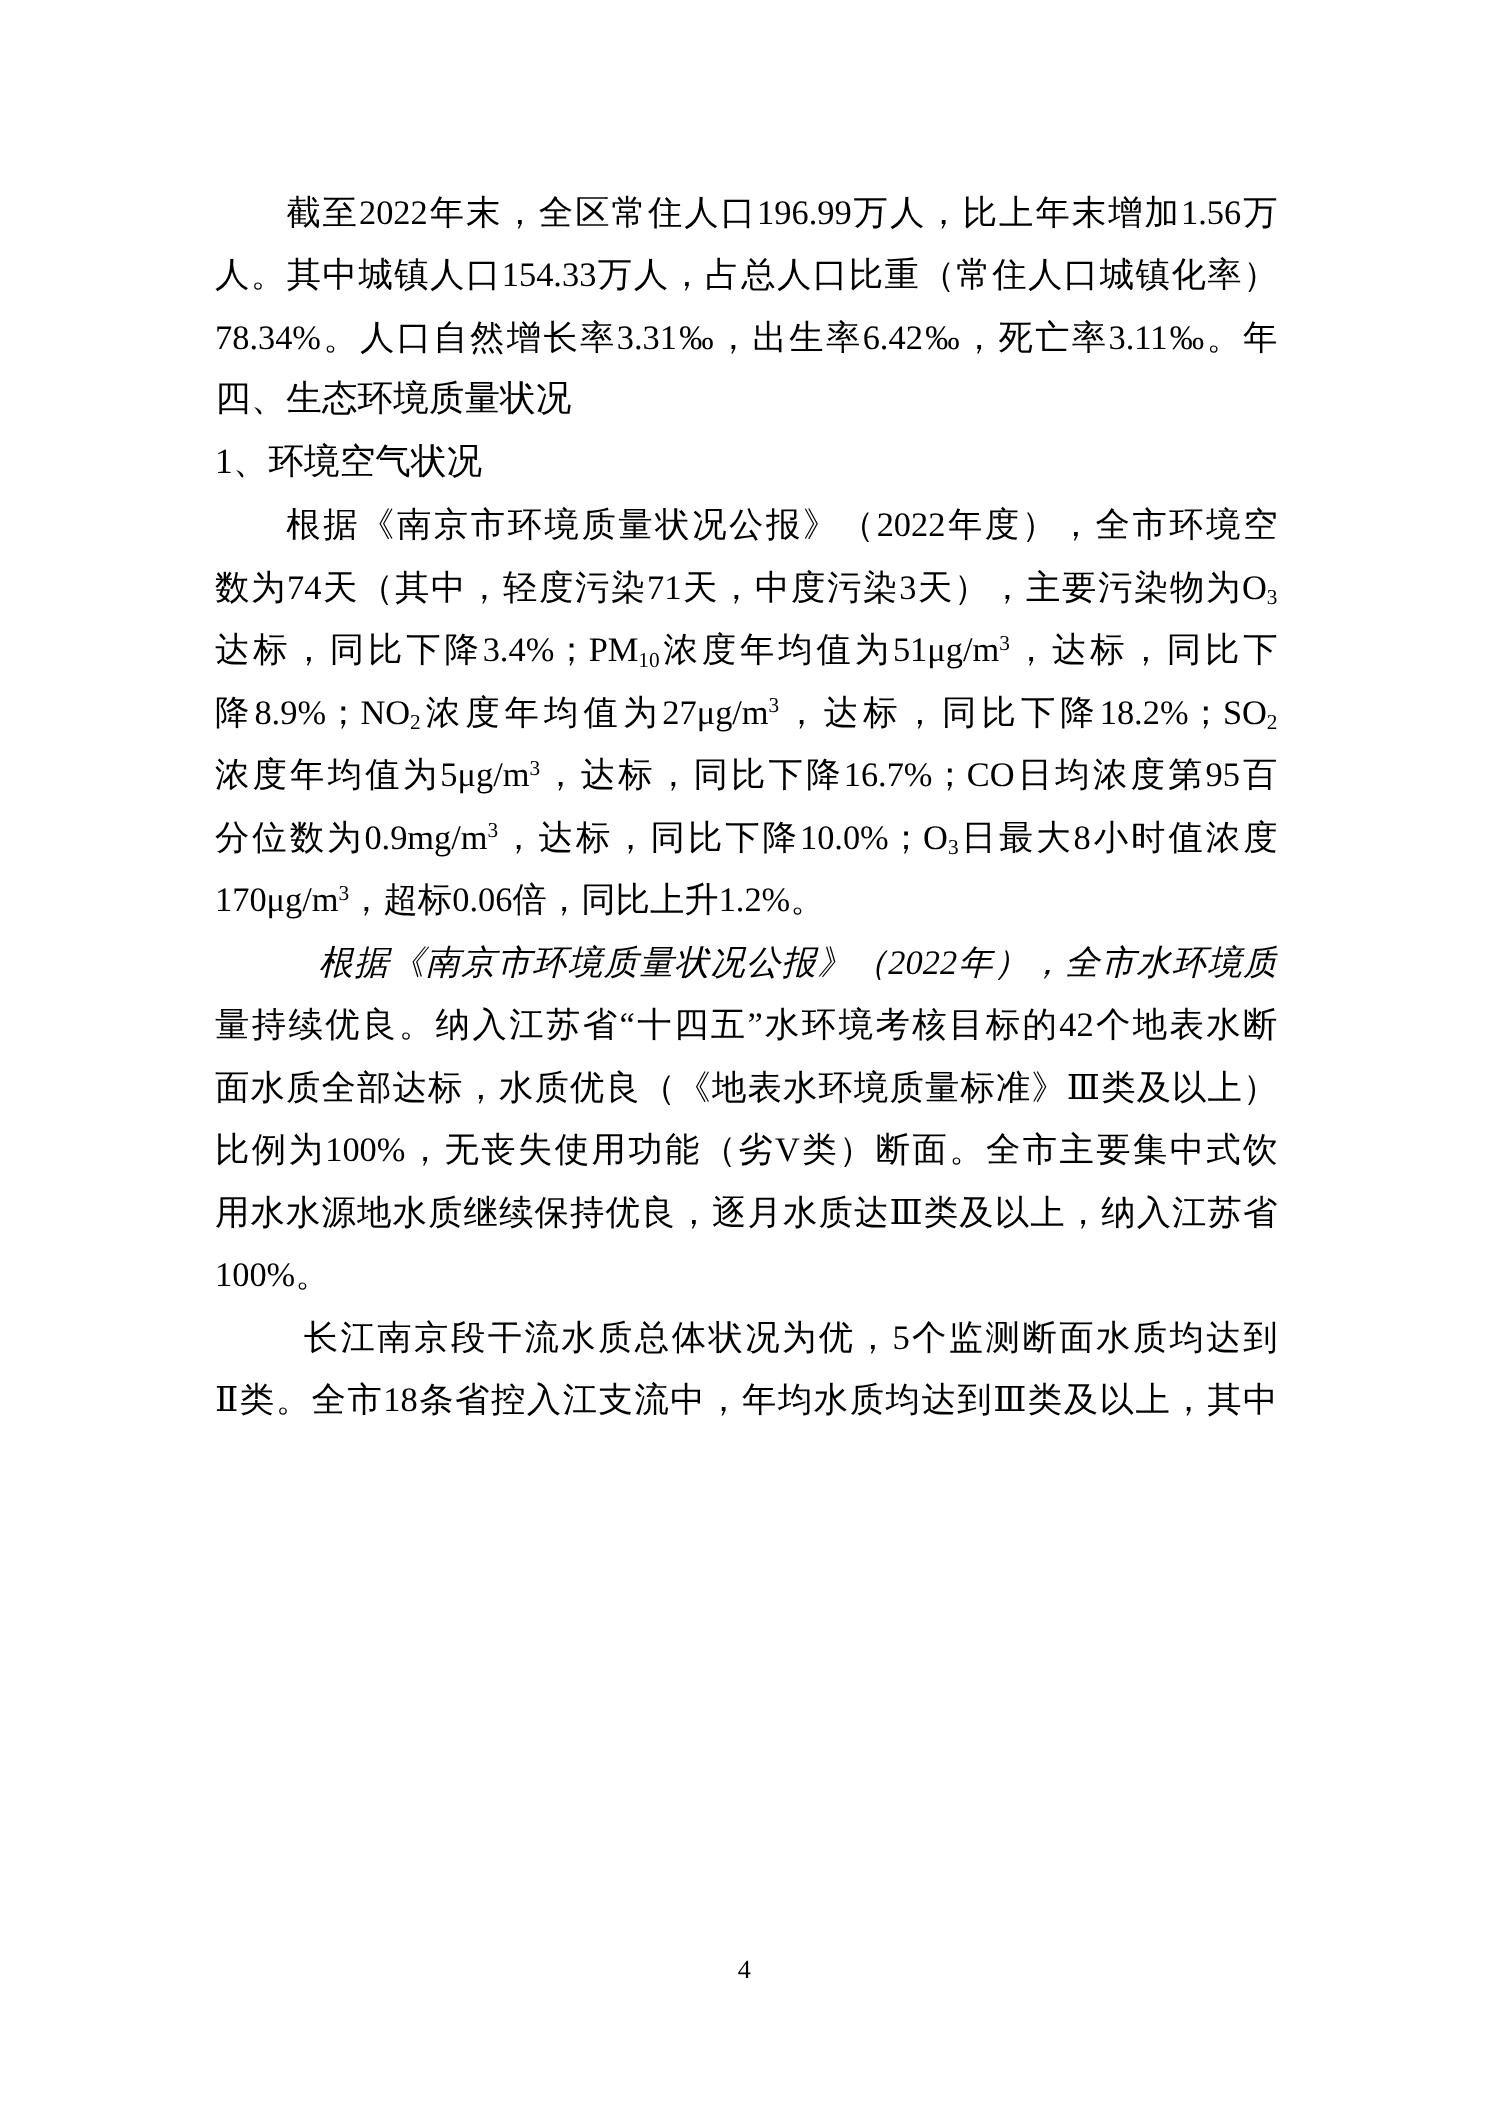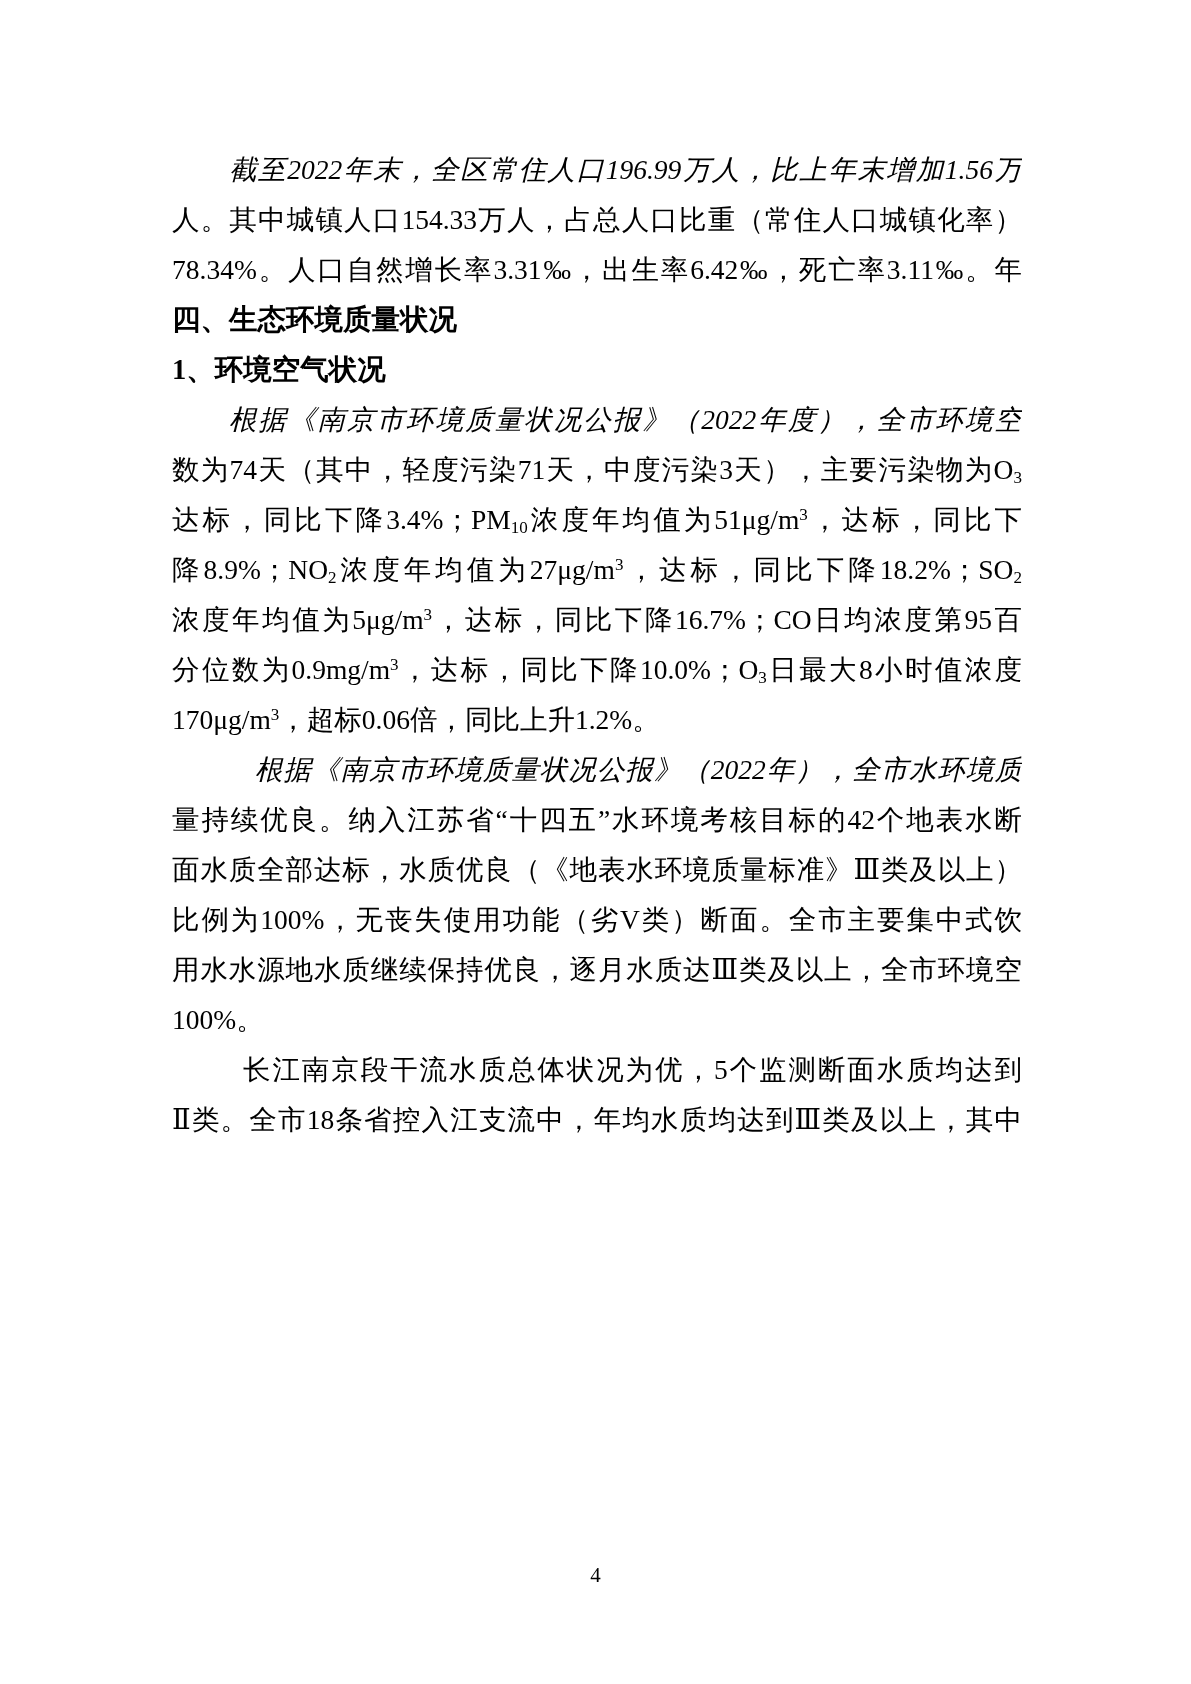--- a/index.html
+++ b/index.html
@@ -15,25 +15,25 @@
   }
   .line{
     height:50px;line-height:50px;
     font-size:27.5px;
     text-align:justify;
     text-align-last:justify;
     overflow:hidden;
   }
   .line.last{text-align-last:left;}
   .line.h1,.line.h2{
-    font-weight:bold;
+    font-weight:normal;
     font-size:28.5px;
     text-align-last:left;
   }
-  .ind1{text-indent:57px;font-style:italic;}
+  .ind1{text-indent:57px;}
   .ind2{text-indent:83px;font-style:italic;}
   .ind3{text-indent:71px;}
   sub,sup{font-size:0.62em;line-height:0;}
   sub{vertical-align:-0.25em;}
   sup{vertical-align:0.55em;}
   .page-number{
     position:absolute;left:0;right:0;top:1563px;
     text-align:center;font-size:21px;
   }
 </style>
@@ -51,19 +51,19 @@
       <div class="line body"><span>数为74天（其中，轻度污染71天，中度污染3天），主要污染物为O</span><sub>3</sub></div>
       <div class="line body"><span>达标，同比下降3.4%；PM</span><sub>10</sub><span>浓度年均值为51μg/m</span><sup>3</sup><span>，达标，同比下</span></div>
       <div class="line body"><span>降8.9%；NO</span><sub>2</sub><span>浓度年均值为27μg/m</span><sup>3</sup><span>，达标，同比下降18.2%；SO</span><sub>2</sub></div>
       <div class="line body"><span>浓度年均值为5μg/m</span><sup>3</sup><span>，达标，同比下降16.7%；CO日均浓度第95百</span></div>
       <div class="line body"><span>分位数为0.9mg/m</span><sup>3</sup><span>，达标，同比下降10.0%；O</span><sub>3</sub><span>日最大8小时值浓度</span></div>
       <div class="line body last"><span>170μg/m</span><sup>3</sup><span>，超标0.06倍，同比上升1.2%。</span></div>
       <div class="line body ind2"><span>根据《南京市环境质量状况公报》（2022年），全市水环境质</span></div>
       <div class="line body"><span>量持续优良。纳入江苏省“十四五”水环境考核目标的42个地表水断</span></div>
       <div class="line body"><span>面水质全部达标，水质优良（《地表水环境质量标准》Ⅲ类及以上）</span></div>
       <div class="line body"><span>比例为100%，无丧失使用功能（劣V类）断面。全市主要集中式饮</span></div>
-      <div class="line body"><span>用水水源地水质继续保持优良，逐月水质达Ⅲ类及以上，全市环境空</span></div>
+      <div class="line body"><span>用水水源地水质继续保持优良，逐月水质达Ⅲ类及以上，纳入江苏省</span></div>
       <div class="line body last"><span>100%。</span></div>
       <div class="line body ind3"><span>长江南京段干流水质总体状况为优，5个监测断面水质均达到</span></div>
       <div class="line body"><span>Ⅱ类。全市18条省控入江支流中，年均水质均达到Ⅲ类及以上，其中</span></div>
     </main>
   <div class="page-number">4</div>
 </div>
 
 </body></html>

